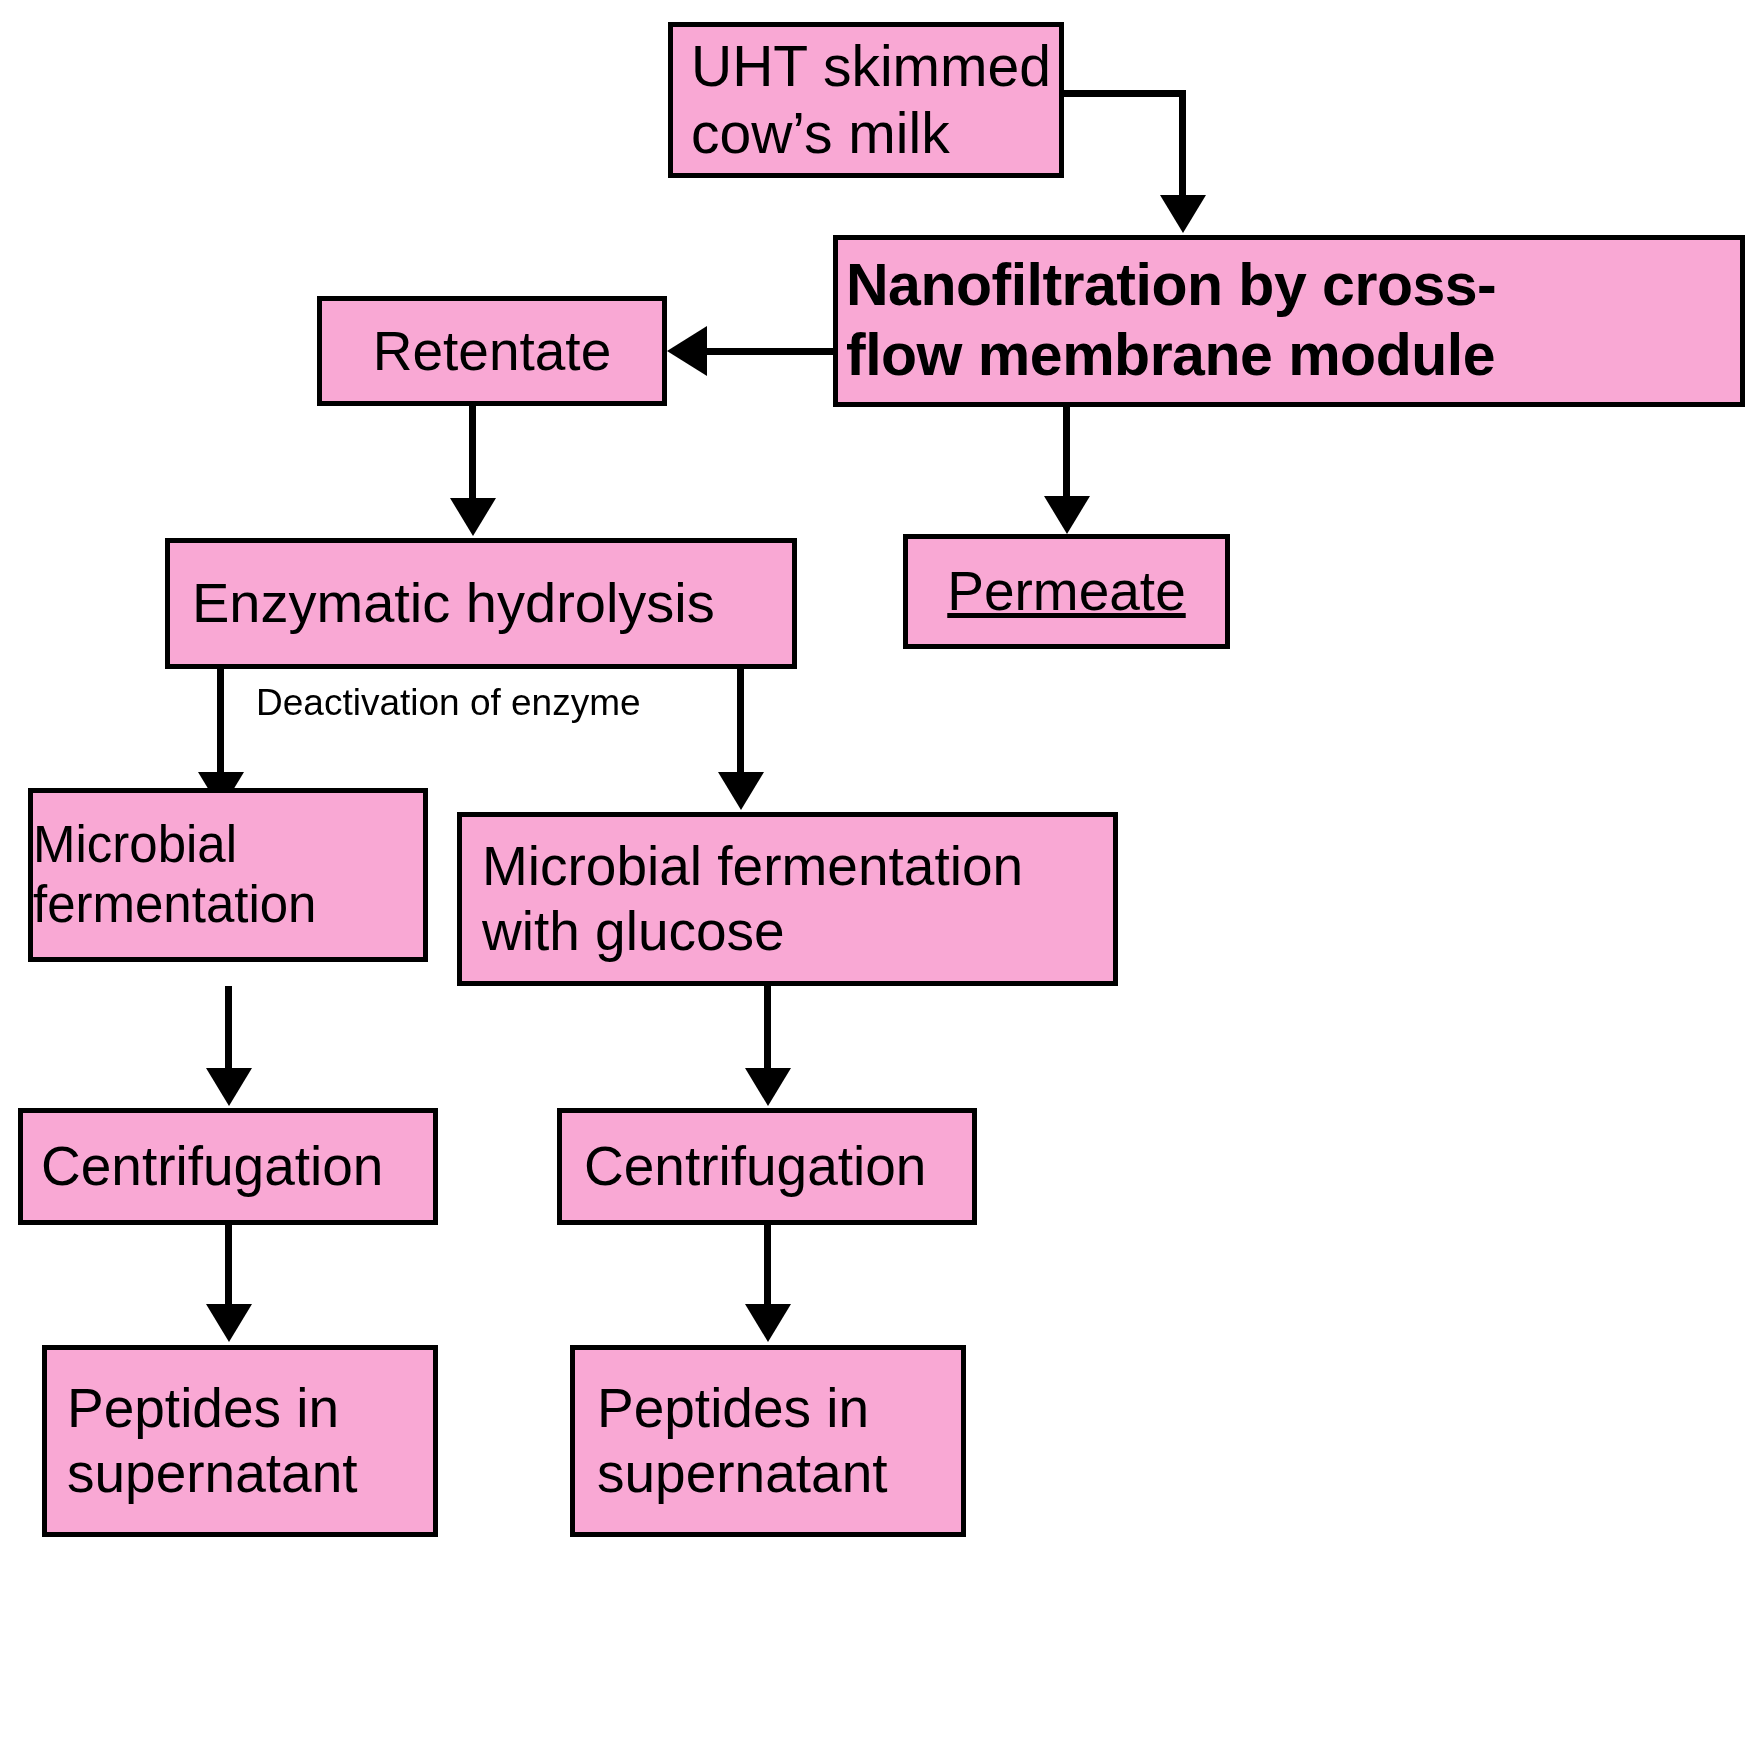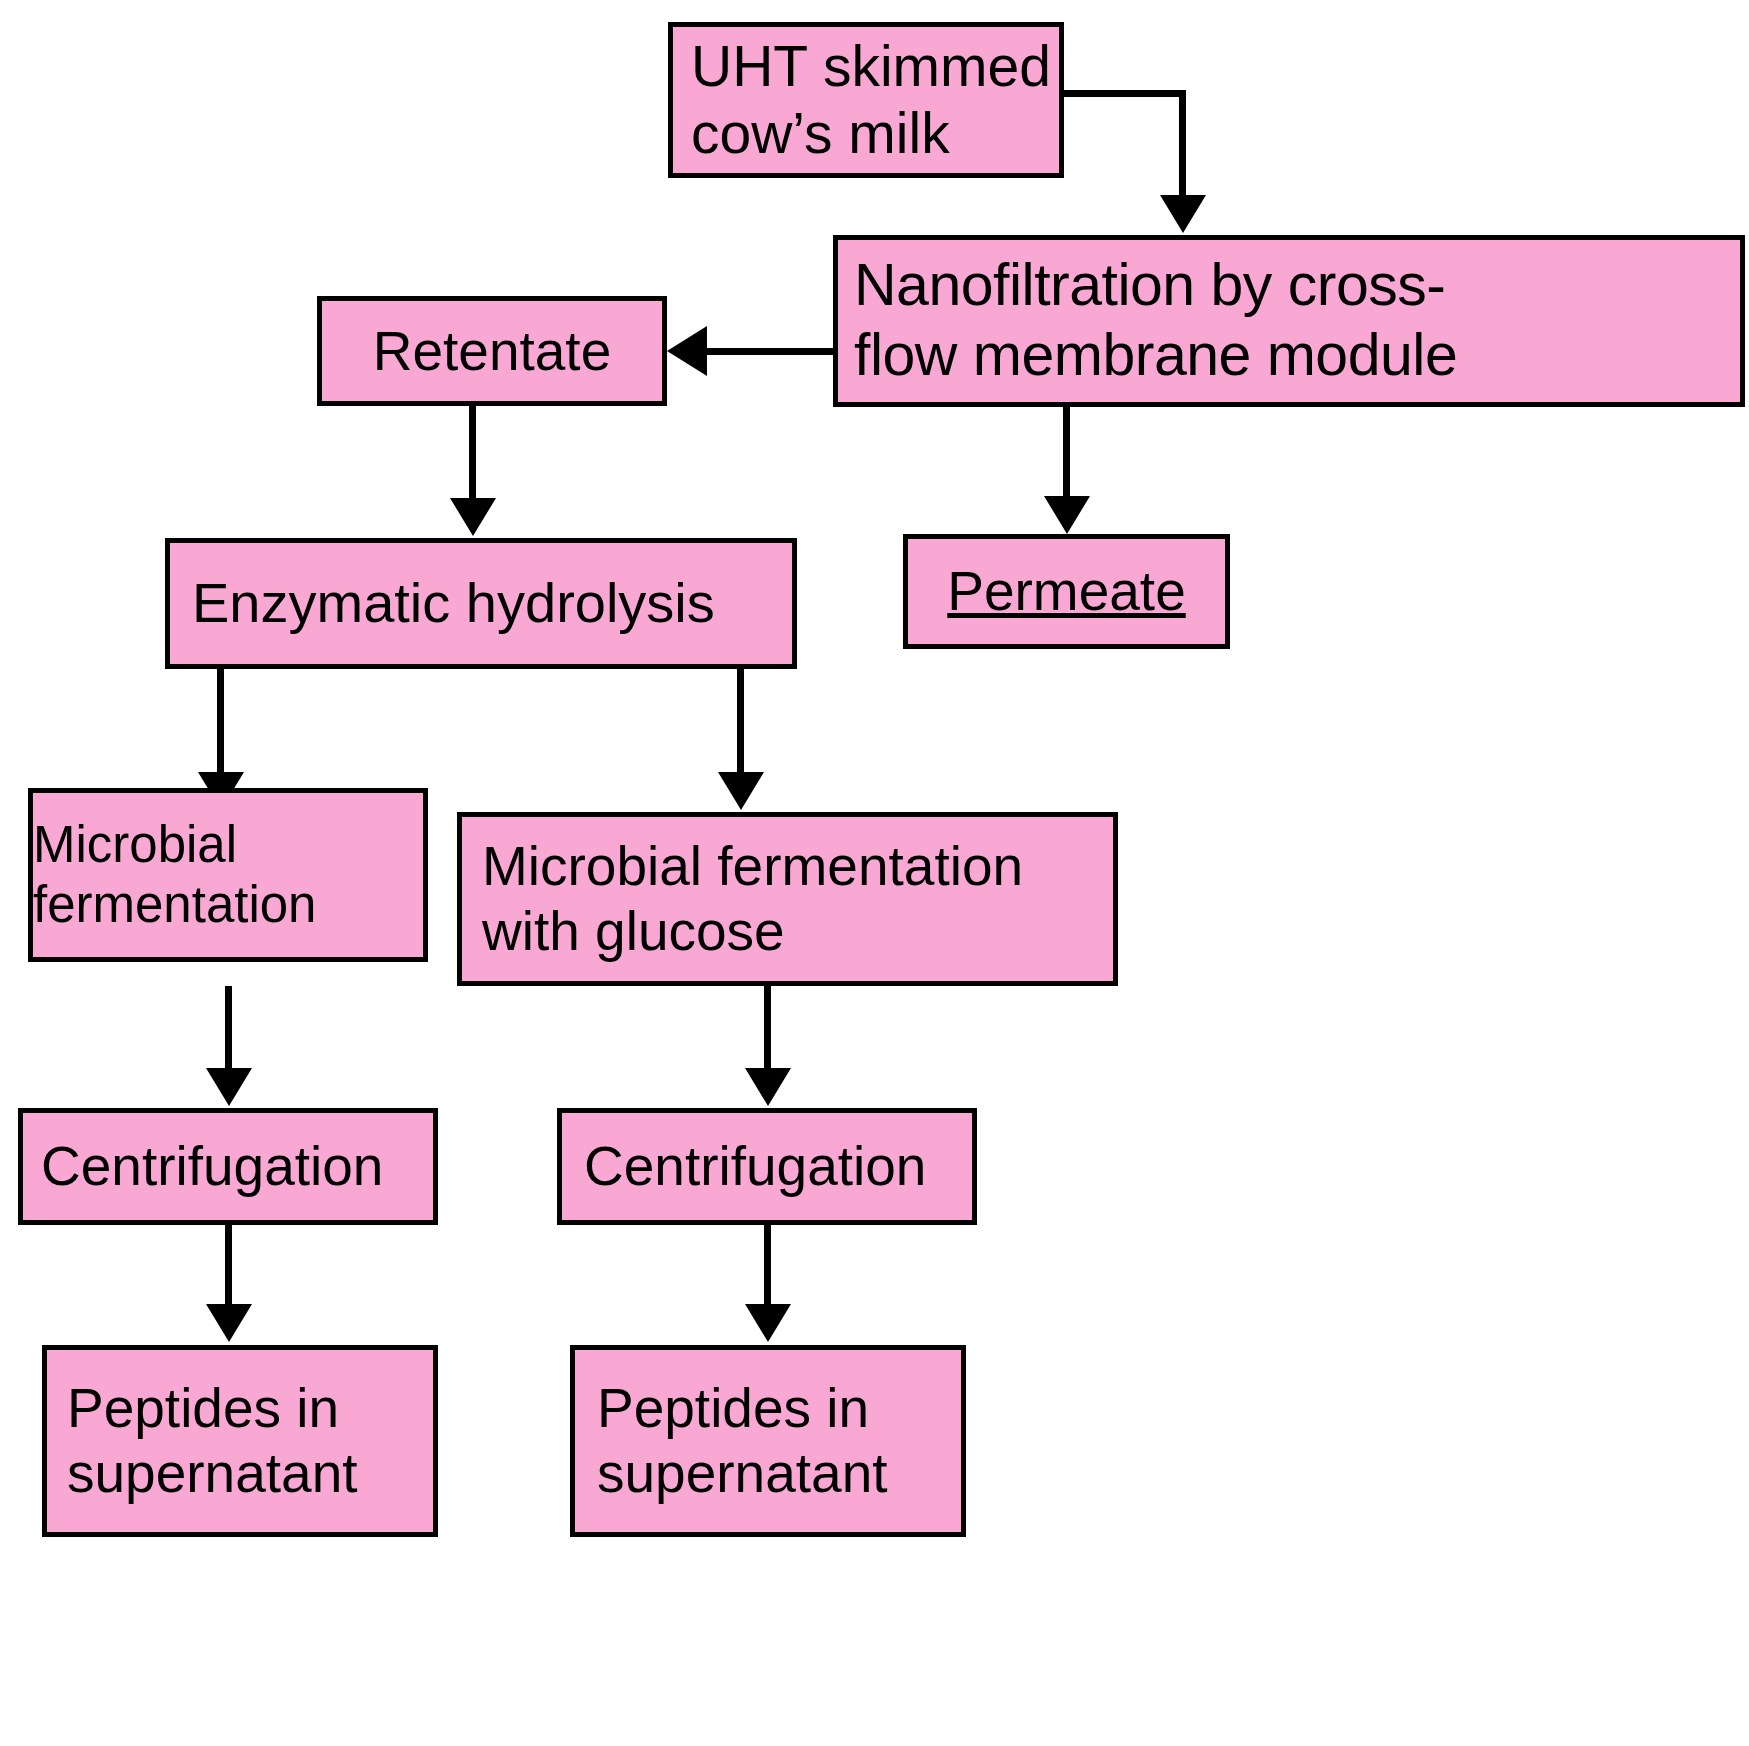--- a/index.html
+++ b/index.html
@@ -35,23 +35,24 @@
     white-space: pre-line;
   }
   
   #n-milk {
     left: 668px; top: 22px; width: 396px; height: 156px;
     padding-left: 18px;
     font-size: 57px;
   }
   #n-nano {
     left: 833px; top: 235px; width: 912px; height: 172px;
-    padding-left: 16px;
+    padding-left: 8px;
     font-size: 59px;
     letter-spacing: -0.5px;
+    font-weight: bold;
   }
   #n-retentate {
     left: 317px; top: 296px; width: 350px; height: 110px;
     align-items: center;
     font-size: 55px;
   }
   #n-enzym {
     left: 165px; top: 538px; width: 632px; height: 131px;
     padding-left: 22px;
     font-size: 56px;
@@ -143,20 +144,21 @@
 
   <div class="vline" style="left:469px; top:406px; height:95px;"></div>
   <div class="arrow-down" style="left:450px; top:498px;"></div>
 
   <div class="vline" style="left:217px; top:651px; height:124px;"></div>
   <div class="arrow-down" style="left:198px; top:772px;"></div>
 
   <div class="vline" style="left:737px; top:651px; height:124px;"></div>
   <div class="arrow-down" style="left:718px; top:772px;"></div>
 
+  <div class="edge-label" style="left:256px; top:682px;">Deactivation of enzyme</div>
 
   <div class="vline" style="left:225px; top:986px; height:85px;"></div>
   <div class="arrow-down" style="left:206px; top:1068px;"></div>
 
   <div class="vline" style="left:764px; top:986px; height:85px;"></div>
   <div class="arrow-down" style="left:745px; top:1068px;"></div>
 
   <div class="vline" style="left:225px; top:1225px; height:82px;"></div>
   <div class="arrow-down" style="left:206px; top:1304px;"></div>
 

